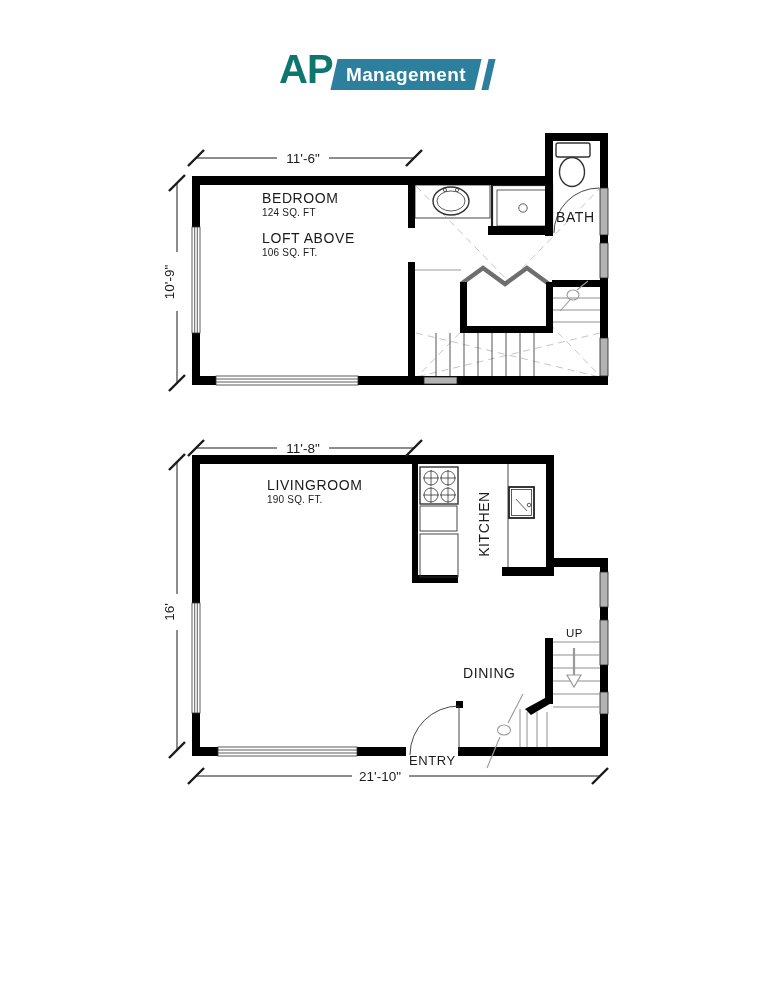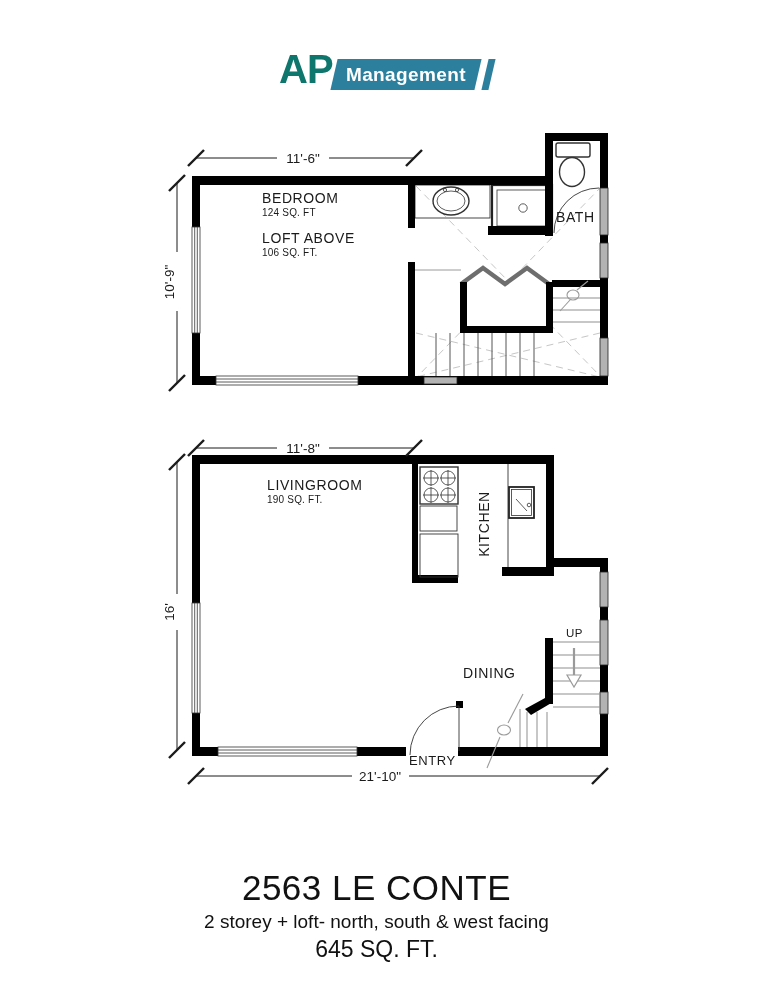--- a/index.html
+++ b/index.html
@@ -274,19 +274,14 @@
         <text class="lbl" x="267" y="490">LIVINGROOM</text>
         <text class="arealbl" x="267" y="503">190 SQ. FT.</text>
         <text class="lbl" x="484" y="529" text-anchor="middle" transform="rotate(-90 484 524)">KITCHEN</text>
         <text class="lbl" x="463" y="678">DINING</text>
         <text class="small" x="566" y="637">UP</text>
         <text class="entry" x="409" y="765">ENTRY</text>
       </g>
     </g>
   </svg>
 
-  <div class="titleblock">
-    <div class="tb-title">2563 LE CONTE</div>
-    <div class="tb-sub">2 storey + loft- north, south &amp; west facing</div>
-    <div class="tb-area">645 SQ. FT.</div>
-  </div>
 
 </div>
 
 </body></html>

